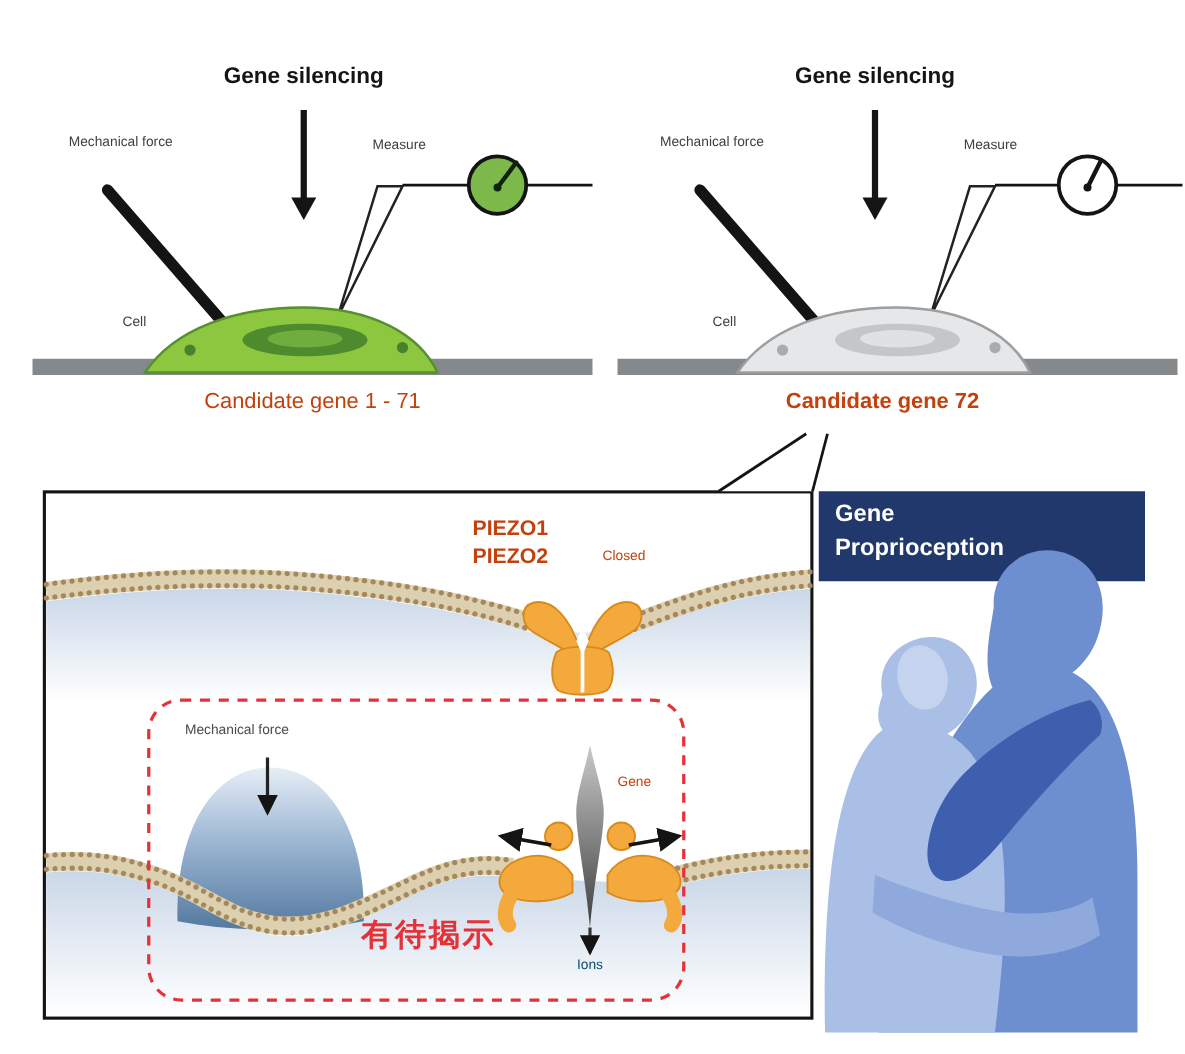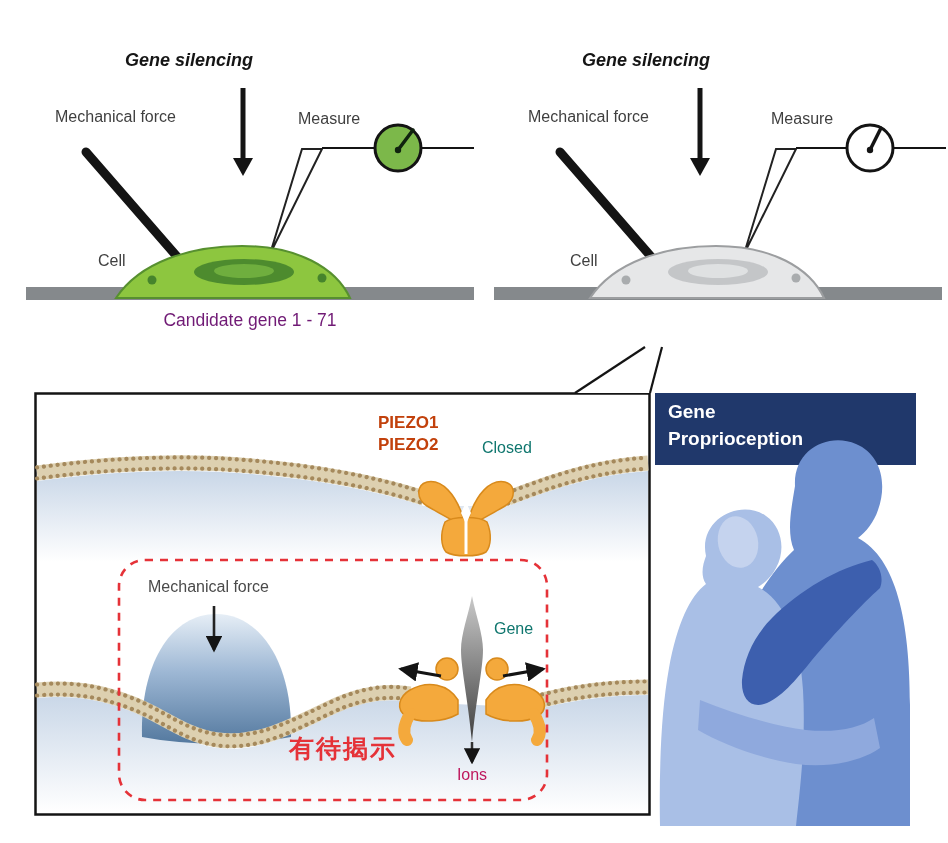--- a/index.html
+++ b/index.html
@@ -1,26 +1,26 @@
 <!DOCTYPE html>
 <html><head>
 <meta charset="utf-8">
 <style>
   html,body{margin:0;padding:0;background:#fff;}
   #stage{position:relative;width:948px;height:843px;background:#ffffff;overflow:hidden;
          font-family:"Liberation Sans",sans-serif;}
   #art{position:absolute;left:0;top:0;}
   .lbl{position:absolute;line-height:1.15;white-space:nowrap;color:#3f3f3f;
-       font-family:"Liberation Sans",sans-serif;font-size:16px;}
-  .ttl{font-weight:700;font-size:18px;color:#151515;text-align:left;font-style:italic;}
-  .cap{font-size:17.5px;color:#701a75;text-align:center;}
+       font-family:"Liberation Sans",sans-serif;font-size:11px;}
+  .ttl{font-weight:700;font-size:18px;color:#151515;text-align:center;}
+  .cap{font-size:17.5px;color:#c2410c;text-align:center;}
   .capb{font-weight:700;}
   .piezo{font-weight:700;font-size:17px;color:#c2410c;}
-  .state{color:#0f766e;}
-  .ions{color:#be185d;}
+  .state{color:#c2410c;}
+  .ions{color:#0c4a6e;}
   .cjk{font-weight:700;font-size:25px;color:#e53238;letter-spacing:2px;
        font-family:"Liberation Sans","DejaVu Sans",sans-serif;}
   .touch{font-weight:700;font-size:19px;color:#ffffff;}
 </style>
 </head>
 <body>
 
 <div id="stage">
 
 <svg id="art" width="948" height="843" viewBox="0 0 948 843">
@@ -165,20 +165,21 @@
 <div class="lbl" style="left:55px;top:108px;">Mechanical force</div>
 <div class="lbl" style="left:528px;top:108px;">Mechanical force</div>
 
 <div class="lbl" style="left:298px;top:110px;">Measure</div>
 <div class="lbl" style="left:771px;top:110px;">Measure</div>
 
 <div class="lbl" style="left:98px;top:252px;">Cell</div>
 <div class="lbl" style="left:570px;top:252px;">Cell</div>
 
 <div class="lbl cap" style="left:130px;top:310px;width:240px;">Candidate gene 1 - 71</div>
+<div class="lbl cap capb" style="left:586px;top:310px;width:240px;">Candidate gene 72</div>
 
 <div class="lbl piezo" style="left:378px;top:413px;">PIEZO1</div>
 <div class="lbl piezo" style="left:378px;top:435px;">PIEZO2</div>
 <div class="lbl state" style="left:482px;top:439px;">Closed</div>
 
 <div class="lbl" style="left:148px;top:578px;color:#4a4a4a;">Mechanical force</div>
 <div class="lbl state" style="left:494px;top:620px;">Gene</div>
 <div class="lbl ions" style="left:440px;top:766px;width:64px;text-align:center;">Ions</div>
 
 <div class="lbl cjk" style="left:258px;top:734px;width:170px;text-align:center;">有待揭示</div>

